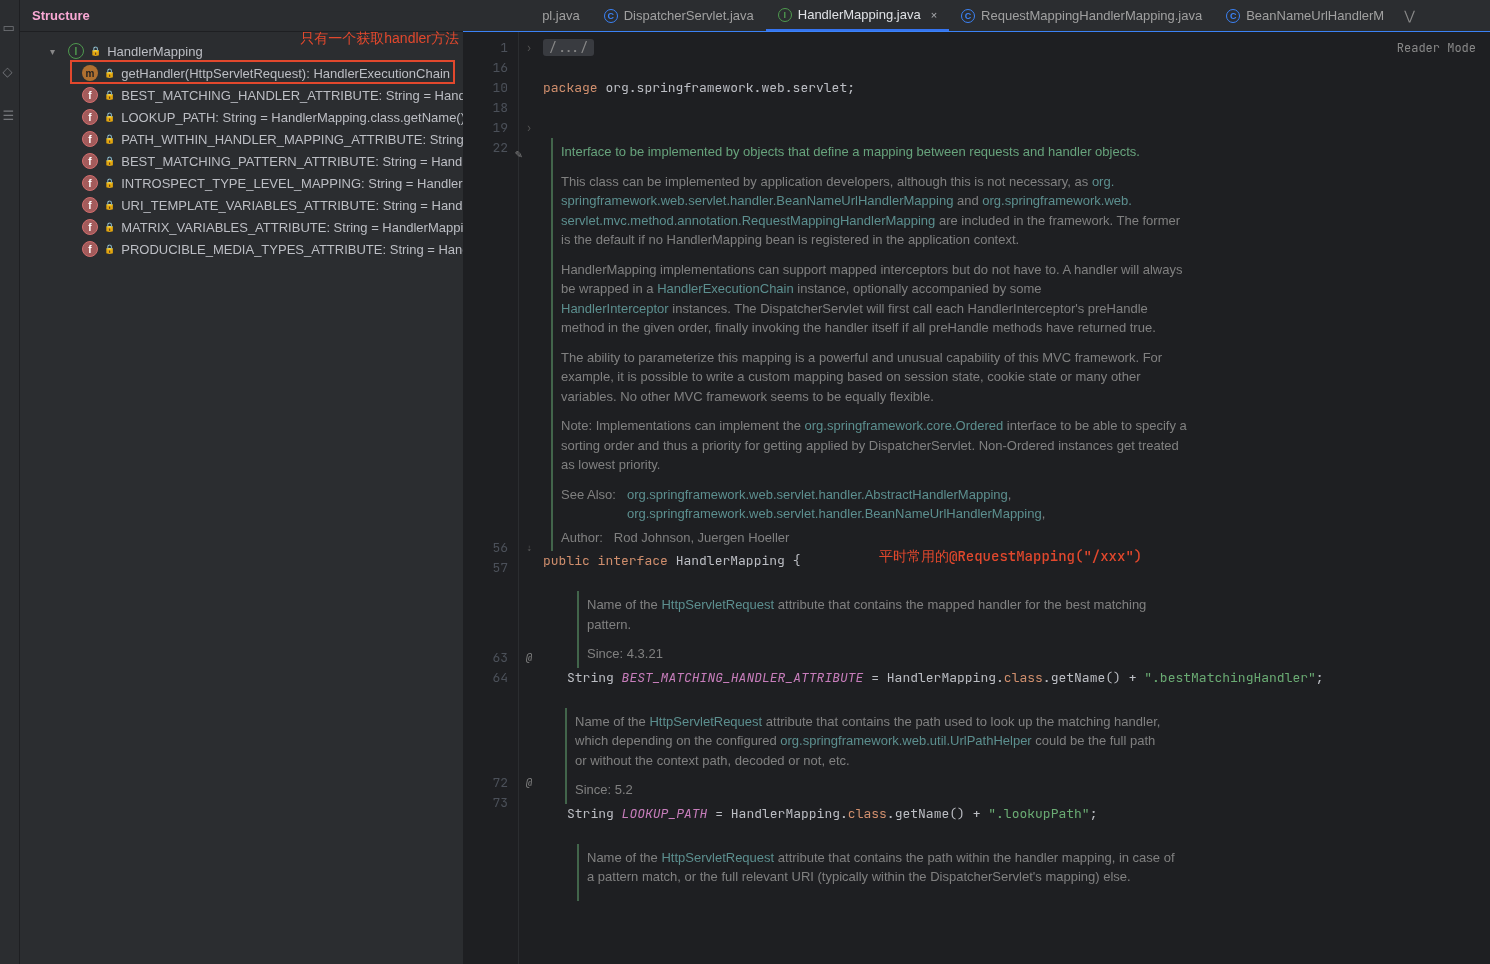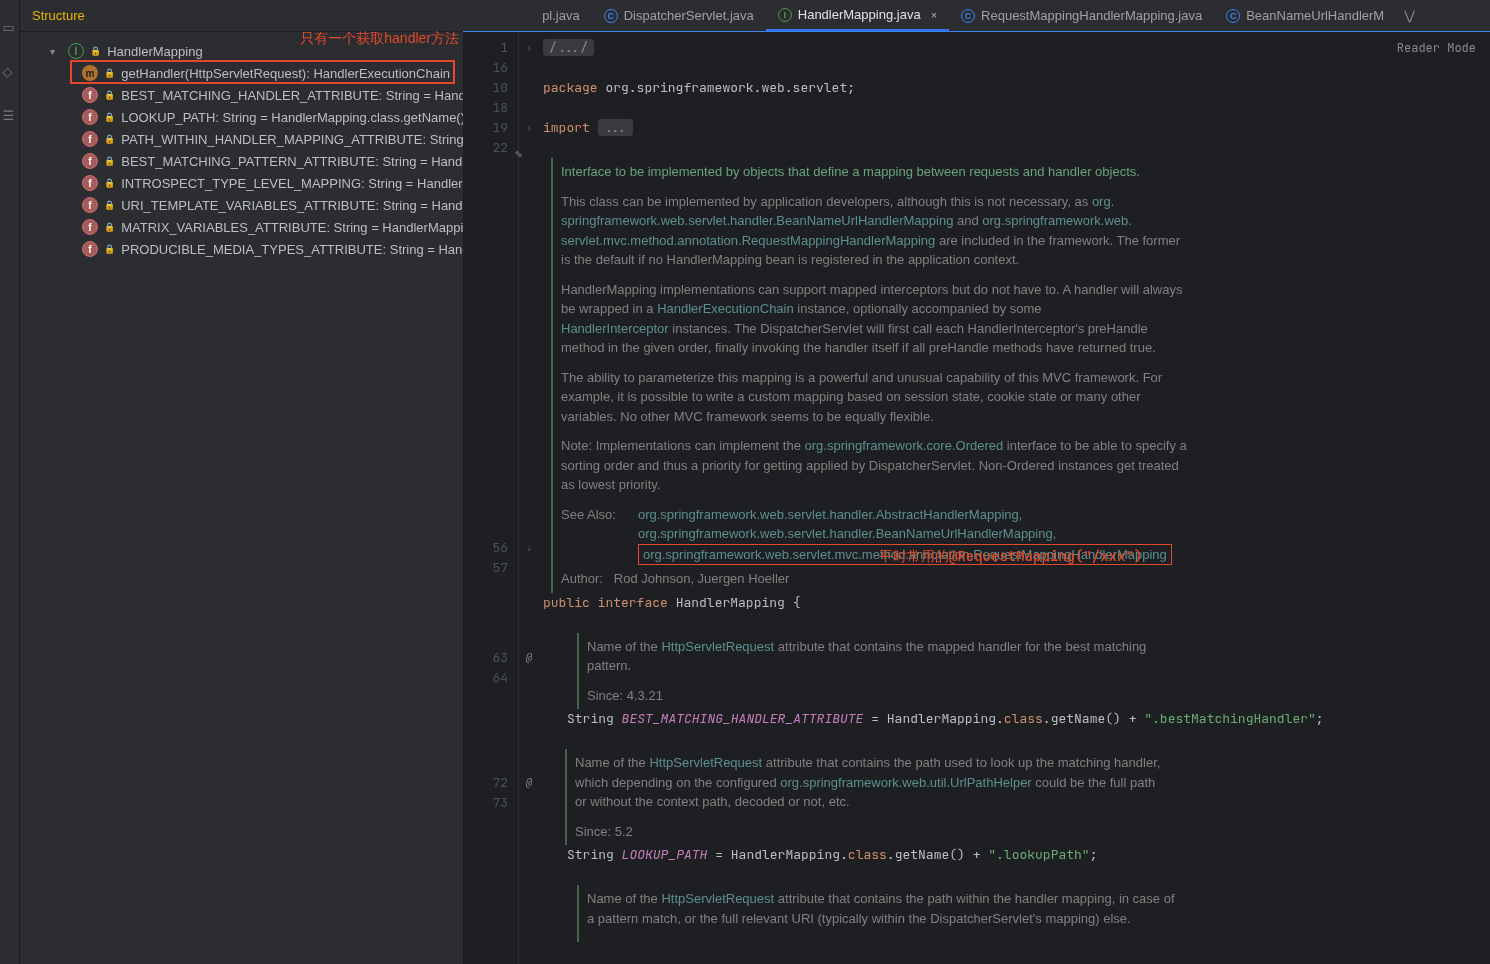--- a/index.html
+++ b/index.html
@@ -1,21 +1,21 @@
 <!DOCTYPE html>
 <html><head>
 <meta charset="utf-8">
 <style>
 * { margin: 0; padding: 0; box-sizing: border-box; }
 body { background: #1e1f22; color: #bcbec4; font-family: "Segoe UI", Arial, sans-serif; font-size: 13px; overflow: hidden; width: 1490px; height: 964px; }
 .container { display: flex; height: 100%; }
 .left-rail { width: 20px; background: #2b2d30; border-right: 1px solid #1e1f22; display: flex; flex-direction: column; align-items: center; padding-top: 20px; gap: 30px; }
 .left-rail .ico { width: 14px; height: 14px; opacity: 0.5; }
 .structure-panel { width: 443px; background: #2b2d30; height: 100%; overflow: hidden; position: relative; }
-.panel-header { padding: 8px 12px; font-weight: 400; color: #eab308; border-bottom: 1px solid #1e1f22; }
+.panel-header { padding: 8px 12px; font-weight: 700; color: #f9a8d4; border-bottom: 1px solid #1e1f22; }
 .annotation-top { position: absolute; top: 30px; right: 4px; color: #e2482d; font-size: 14px; font-weight: 500; }
 .tree { padding-top: 8px; font-size: 13px; }
 .tree-row { display: flex; align-items: center; height: 22px; padding-left: 34px; gap: 6px; white-space: nowrap; overflow: hidden; color: #bcbec4; }
 .tree-row.root { padding-left: 30px; }
 .chevron { width: 12px; color: #888; font-size: 10px; }
 .badge { width: 16px; height: 16px; border-radius: 50%; display: inline-flex; align-items: center; justify-content: center; font-size: 10px; font-weight: bold; flex-shrink: 0; }
 .badge-i { border: 1.5px solid #4e9a4e; color: #4e9a4e; }
 .badge-m { background: #b07030; color: #1e1f22; }
 .badge-f { background: #a35b5b; color: #fff; border: 1.5px solid #d16d6d; }
 .lock { color: #999; font-size: 9px; }
@@ -39,21 +39,21 @@
 .reader-mode { position: absolute; top: 8px; right: 14px; color: #888; font-size: 12px; }
 .fold-ellipsis { background: #393b40; border-radius: 3px; padding: 0 6px; color: #888; }
 .kw { color: #cf8e6d; }
 .str { color: #6aab73; }
 .cls { color: #bcbec4; }
 .cls-i { font-style: italic; color: #c77dbb; }
 .doc-block { border-left: 2px solid #42654b; margin-left: 12px; padding: 4px 0 4px 8px; color: #808080; font-family: "Segoe UI", Arial, sans-serif; font-size: 13px; line-height: 1.5; }
 .doc-block p { margin-bottom: 10px; }
 .doc-block .link2 { color: #5c8f8f; }
 .doc-block .dim { color: #67a37c; }
-.see-also { display: flex; gap: 22px; }
+.see-also { display: flex; gap: 11px; }
 .see-also-links { display: flex; flex-direction: column; }
 .hl-box2 { border: 1.5px solid #e2482d; padding: 0 4px; display: inline-block; }
 .annot2 { position: absolute; color: #e2482d; font-size: 14px; font-weight: 500; top: 514px; left: 340px; }
 .pencil { position: absolute; left: -24px; top: 112px; color: #888; font-size: 12px; }
 .at { position: absolute; left: -28px; color: #888; font-style: italic; font-size: 14px; }
 </style>
 </head>
 <body>
 
 <div class="container">
@@ -185,35 +185,33 @@
         <div class="at" style="position:static">@</div>
           <div></div>
       </div>
 
       <div class="code">
         <div class="pencil">✎</div>
         <div class="line"><span class="fold-ellipsis">/.../</span></div>
         <div class="line"></div>
         <div class="line"><span class="kw">package</span><span class="cls"> org.springframework.web.servlet;</span></div>
         <div class="line"></div>
-        <div class="line"><span class="kw">import</span> <span class="fold-ellipsis">...</span></div>
         <div class="line"></div>
 
         <div class="doc-block" style="max-width:640px">
           <p><span class="dim">Interface to be implemented by objects that define a mapping between requests and handler objects.</span></p>
           <p><span>This class can be implemented by application developers, although this is not necessary, as </span><span class="link2">org.</span><br><span class="link2">springframework.web.servlet.handler.BeanNameUrlHandlerMapping</span><span> and </span><span class="link2">org.springframework.web.</span><br><span class="link2">servlet.mvc.method.annotation.RequestMappingHandlerMapping</span><span> are included in the framework. The former is the default if no HandlerMapping bean is registered in the application context.</span></p>
           <p><span>HandlerMapping implementations can support mapped interceptors but do not have to. A handler will always be wrapped in a </span><span class="link2">HandlerExecutionChain</span><span> instance, optionally accompanied by some </span><br><span class="link2">HandlerInterceptor</span><span> instances. The DispatcherServlet will first call each HandlerInterceptor's preHandle method in the given order, finally invoking the handler itself if all preHandle methods have returned true.</span></p>
           <p>The ability to parameterize this mapping is a powerful and unusual capability of this MVC framework. For example, it is possible to write a custom mapping based on session state, cookie state or many other variables. No other MVC framework seems to be equally flexible.</p>
           <p><span>Note: Implementations can implement the </span><span class="link2">org.springframework.core.Ordered</span><span> interface to be able to specify a sorting order and thus a priority for getting applied by DispatcherServlet. Non-Ordered instances get treated as lowest priority.</span></p>
           <div class="see-also">
             <span>See Also:</span>
             <div class="see-also-links">
               <span><span class="link2">org.springframework.web.servlet.handler.AbstractHandlerMapping</span>,</span>
               <span><span class="link2">org.springframework.web.servlet.handler.BeanNameUrlHandlerMapping</span>,</span>
-              <span class="hl-box2"><span class="link2">org.springframework.web.servlet.mvc.method.annotation.RequestMappingHandlerMapping</span></span>
             </div>
           </div>
           <div style="margin-top:4px"><span>Author:</span>&nbsp;&nbsp;&nbsp;<span>Rod Johnson, Juergen Hoeller</span></div>
         </div>
 
         <div class="annot2">平时常用的@RequestMapping("/xxx")</div>
 
         <div class="line"><span class="kw">public </span><span class="kw">interface </span><span class="cls">HandlerMapping</span><span> {</span></div>
         <div class="line"></div>
 

